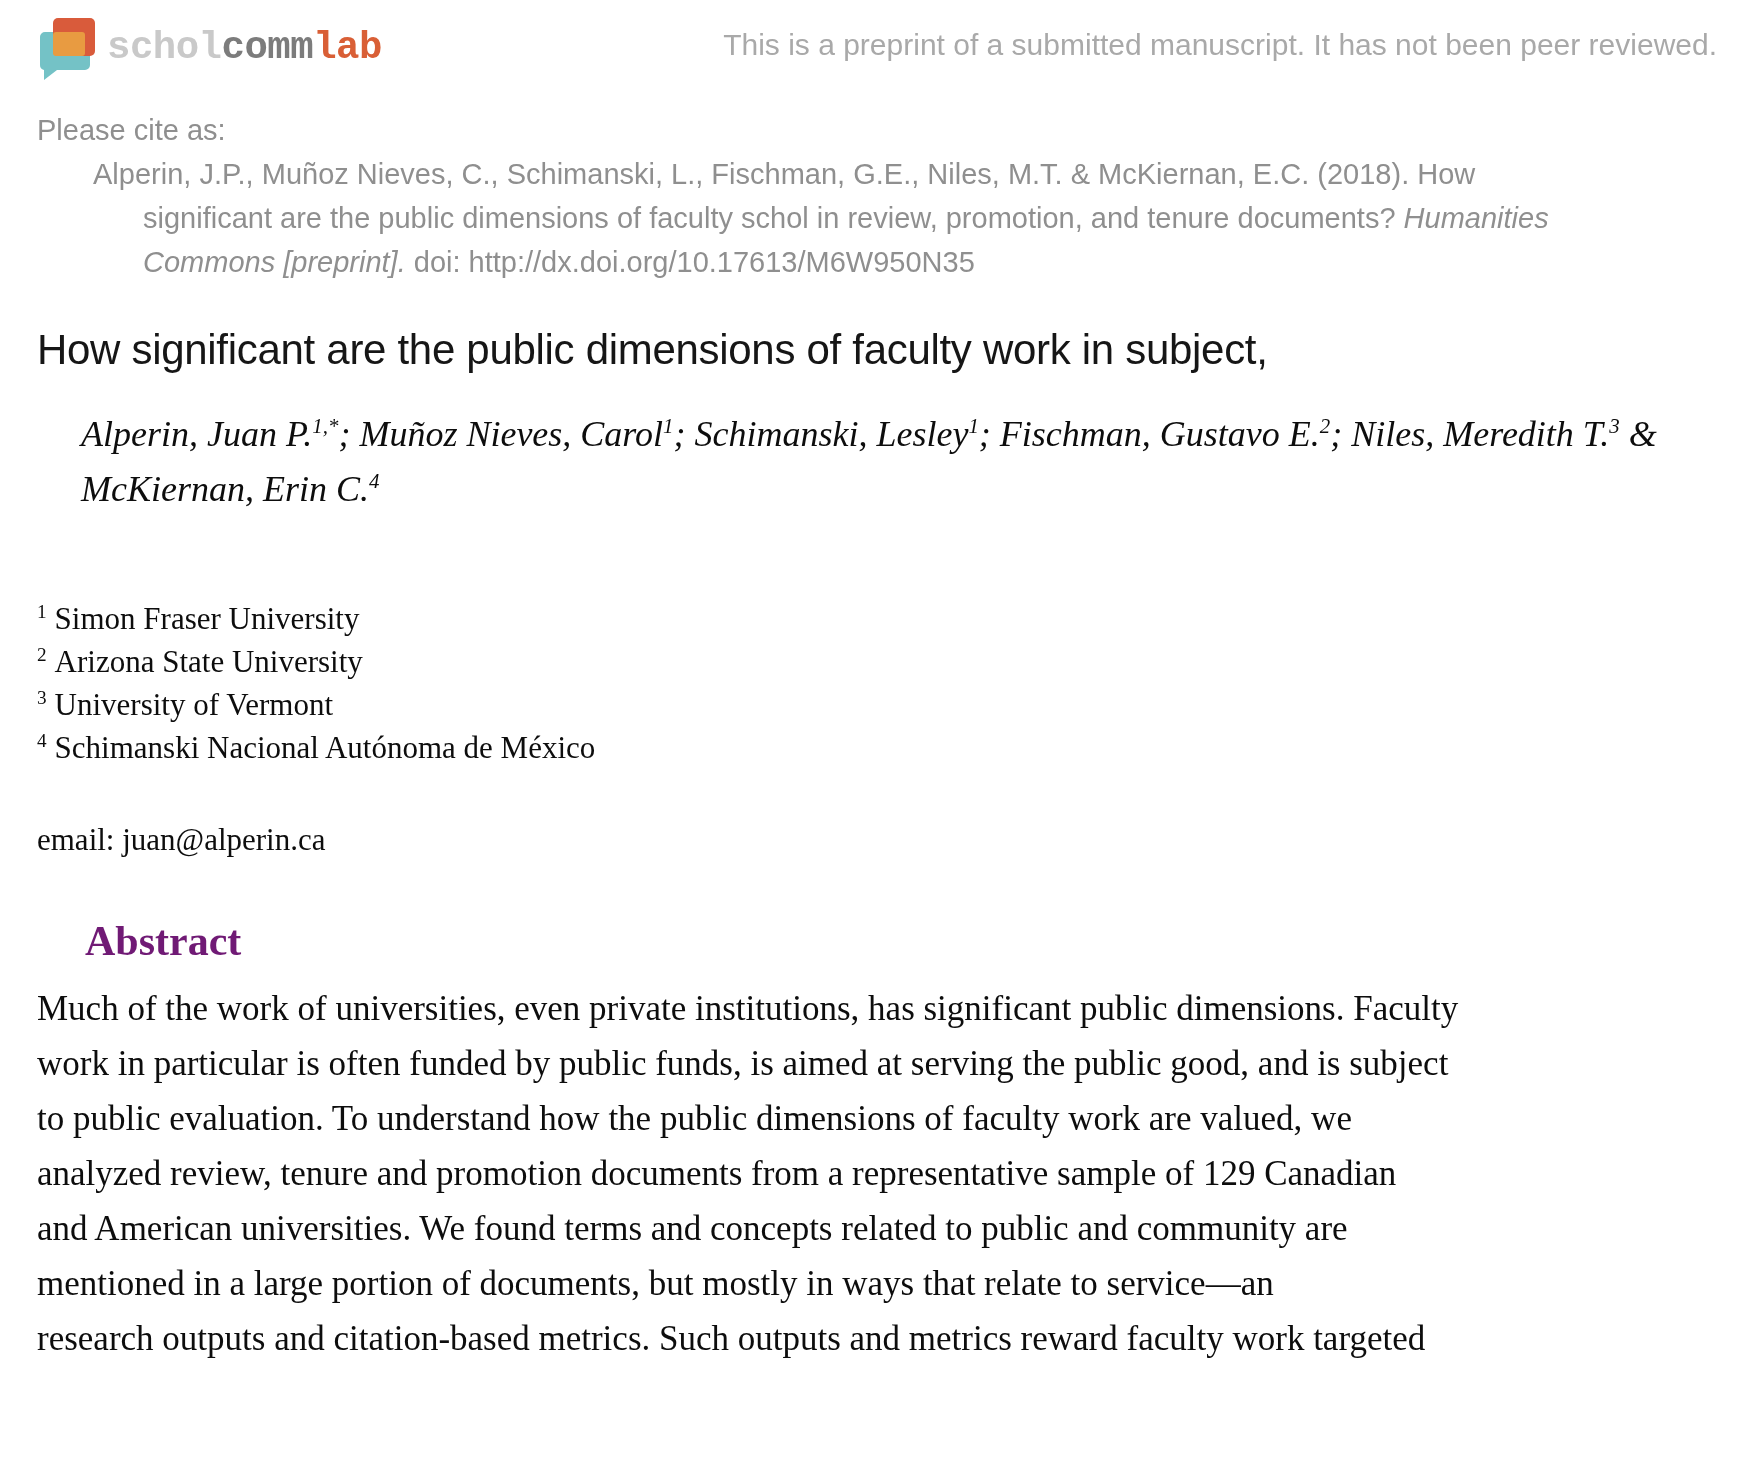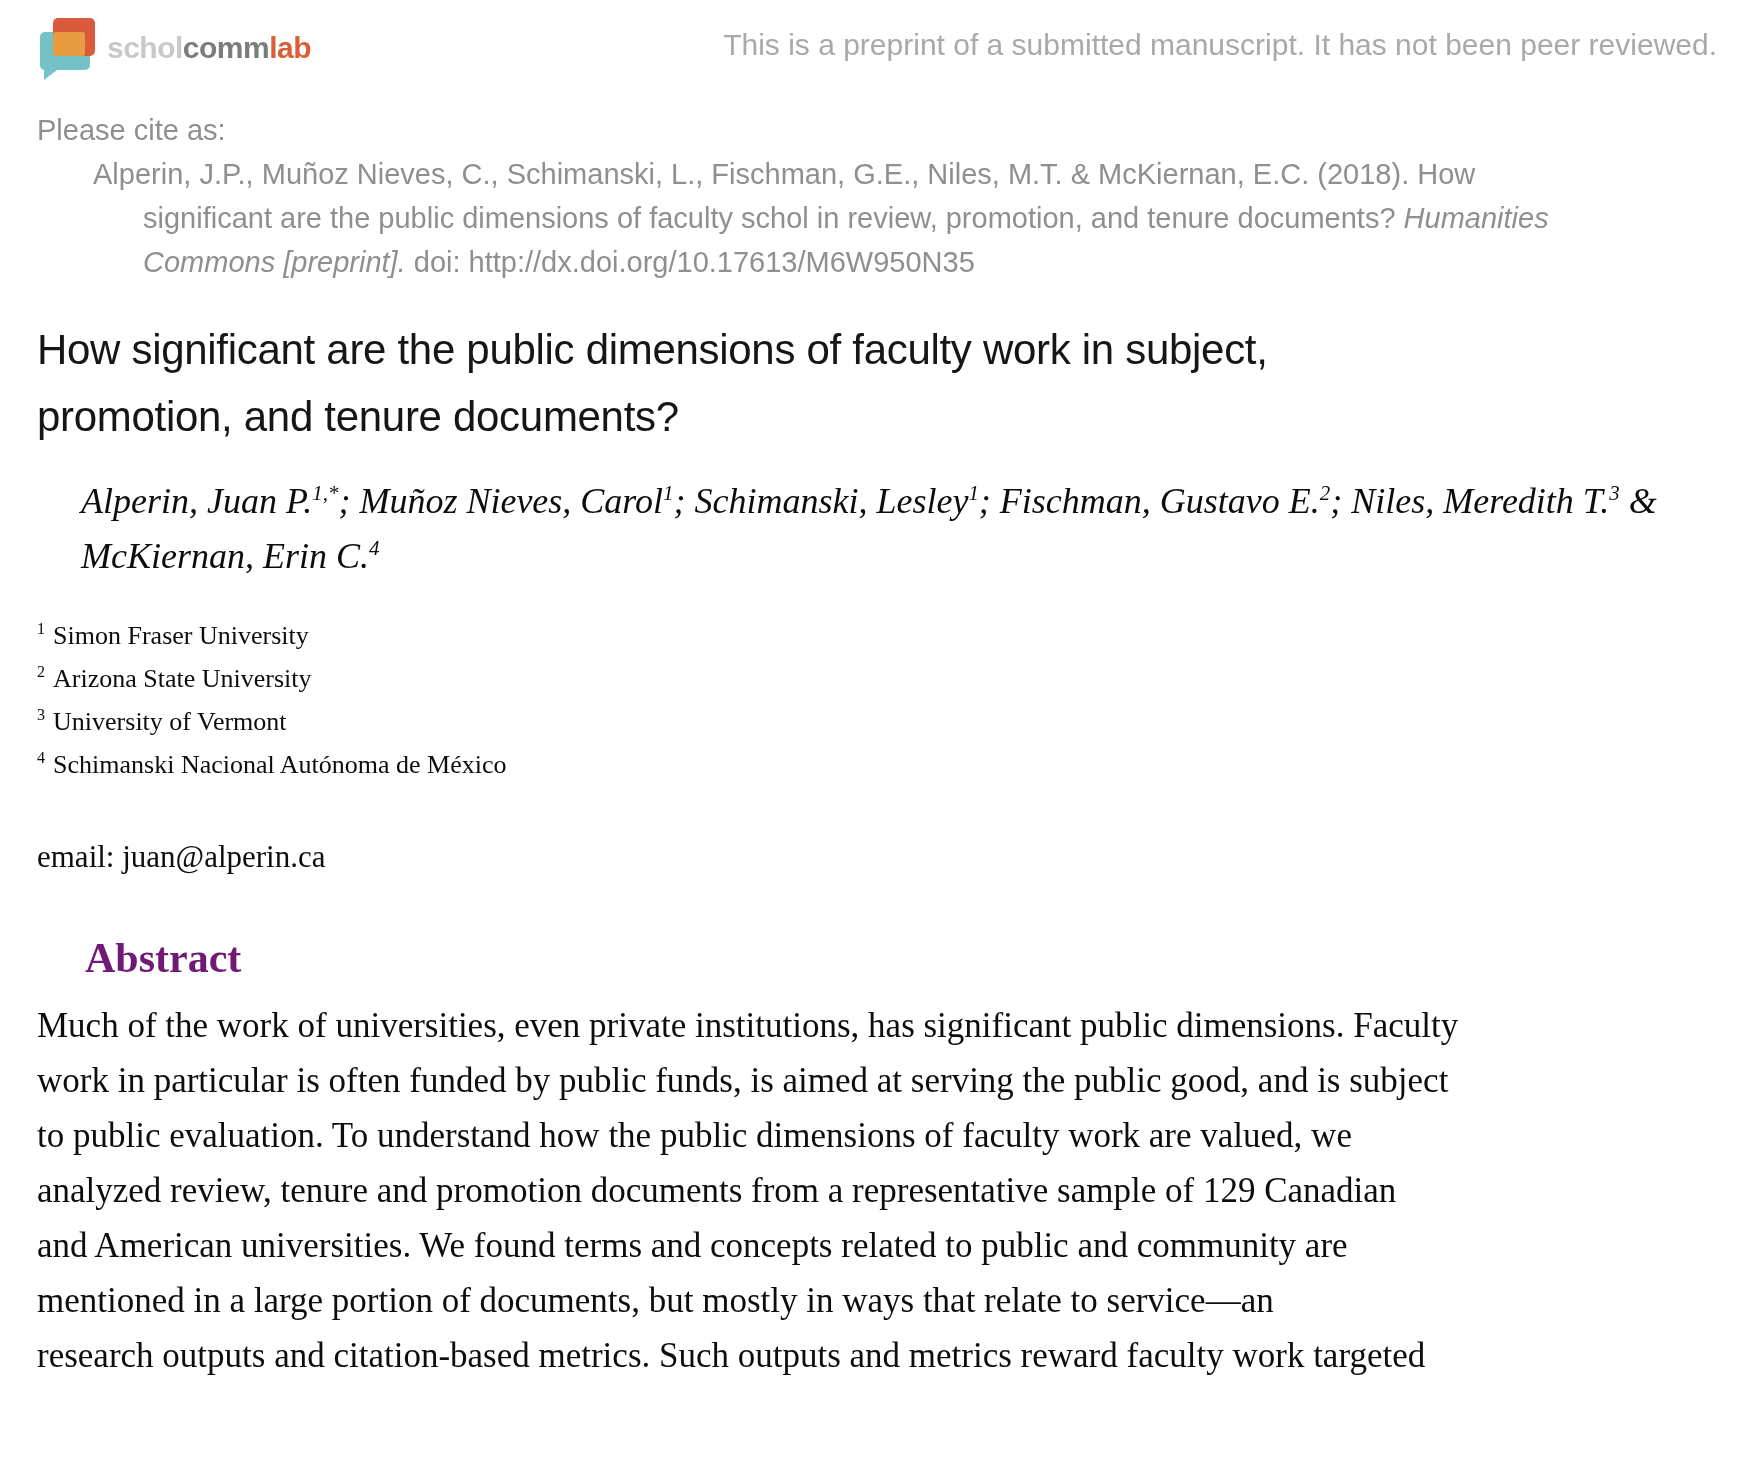--- a/index.html
+++ b/index.html
@@ -4,41 +4,41 @@
 <title>Preprint</title>
 <style>
   html,body{margin:0;padding:0;background:#ffffff;}
   body{width:1752px;height:1472px;overflow:hidden;font-family:"Liberation Serif",serif;color:#111111;}
   .page{padding:16px 35px 0 37px;box-sizing:border-box;width:1752px;}
 
   
   .header{display:flex;justify-content:space-between;align-items:flex-start;height:74px;}
   .logo{display:flex;align-items:center;gap:10px;}
   .logo-icon{width:60px;height:64px;flex:0 0 auto;}
-  .wordmark{font-family:Liberation Sans, sans-serif;font-weight:bold;font-size:30px;letter-spacing:-0.5px;}
+  .wordmark{font-family:Liberation Mono, monospace;font-weight:bold;font-size:39px;letter-spacing:-0.5px;}
   .wm-schol{color:#c9c9c9;}
   .wm-comm{color:#7c7c7c;}
   .wm-lab{color:#d95f36;}
   .notice{font-family:"Liberation Sans",sans-serif;font-size:30px;color:#a9a9a9;margin-top:12px;text-align:right;}
 
   
   .citation{font-family:"Liberation Sans",sans-serif;font-size:29px;line-height:44px;color:#8f8f8f;margin-top:18px;}
   .cite-line1{padding-left:56px;}
   .cite-line23{padding-left:106px;}
   .it{font-style:italic;}
 
   
   .title{font-family:"Liberation Sans",sans-serif;font-size:42px;line-height:67px;color:#161616;margin-top:32px;letter-spacing:-0.3px;}
 
   
   .authors{font-style:italic;font-size:36px;line-height:55px;margin-top:24px;color:#0d0d0d;margin-left:44px;}
   .sup{font-size:0.58em;vertical-align:super;line-height:0;}
 
   
-  .affiliations{margin-top:30px;font-size:26px;line-height:43px;color:#0d0d0d;}
+  .affiliations{margin-top:80px;font-size:31px;line-height:43px;color:#0d0d0d;}
   .aff-sup{font-size:0.62em;vertical-align:super;line-height:0;margin-right:8px;}
 
   
   .corresponding{margin-top:48px;font-size:31px;line-height:46px;color:#0d0d0d;}
 
   
   .abstract-heading{margin-top:54px;font-size:42px;font-weight:bold;color:#701a75;margin-left:48px;}
   .abstract-body{margin-top:16px;font-size:35px;line-height:55px;color:#0d0d0d;}
 </style>
 </head>
@@ -62,21 +62,20 @@
 
   <div class="citation">
     <div>Please cite as:</div>
     <div class="cite-line1">Alperin, J.P., Muñoz Nieves, C., Schimanski, L., Fischman, G.E., Niles, M.T. &amp; McKiernan, E.C. (2018). How</div>
     <div class="cite-line23"><span>significant are the public dimensions of faculty schol in review, promotion, and tenure documents? </span><span class="it">Humanities</span></div>
     <div class="cite-line23"><span class="it">Commons [preprint].</span><span> doi: http://dx.doi.org/10.17613/M6W950N35</span></div>
   </div>
 
   <div class="title">
     <div>How significant are the public dimensions of faculty work in subject,</div>
-    <div>promotion, and tenure documents?</div>
   </div>
 
   <div class="authors">
     <div>
       <span>Alperin, Juan P.</span><span class="sup">1,*</span><span>; Muñoz Nieves, Carol</span><span class="sup">1</span><span>; Schimanski, Lesley</span><span class="sup">1</span><span>; Fischman, Gustavo E.</span><span class="sup">2</span><span>; Niles, Meredith T.</span><span class="sup">3</span><span> &amp;</span>
     </div>
     <div>
       <span>McKiernan, Erin C.</span><span class="sup">4</span>
     </div>
   </div>

